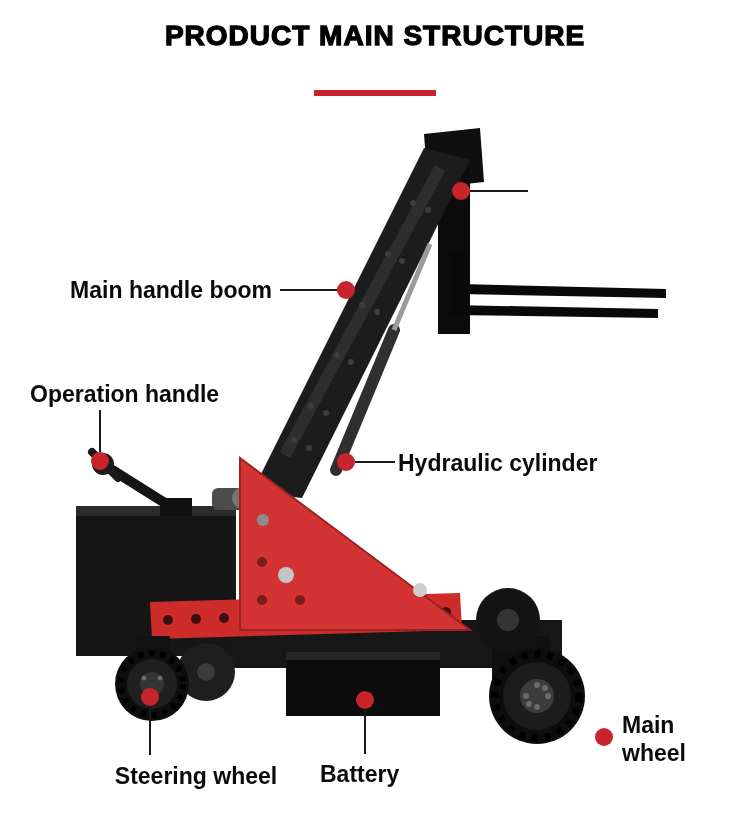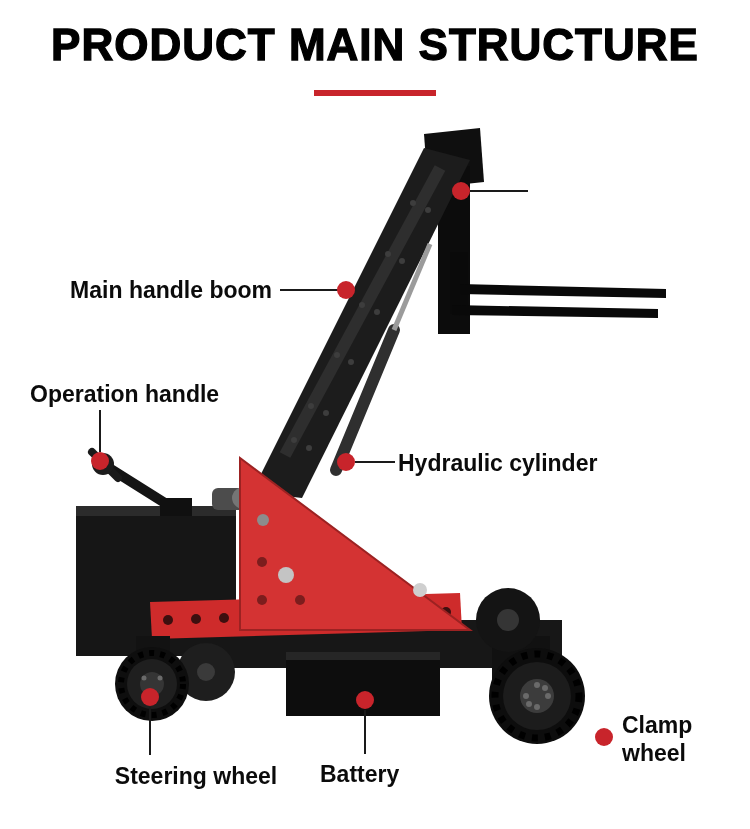--- a/index.html
+++ b/index.html
@@ -2,21 +2,21 @@
 <html style="--accent: #c8242b;"><head>
 <meta charset="utf-8">
 <style>
   html,body { margin:0; padding:0; background:#ffffff; }
   .page {
     position:relative; width:750px; height:829px; background:#ffffff;
     overflow:hidden; font-family:"Liberation Sans", sans-serif;
   }
   .title {
     position:absolute; left:0; top:20px; width:100%;
-    text-align:center; font-size:44px; font-weight:bold;
+    text-align:center; font-size:28px; font-weight:bold;
     letter-spacing:1px; color:#000;
     -webkit-text-stroke:1.3px #000;
   }
   .underline {
     position:absolute; left:314px; top:90px; width:122px; height:6px;
     background:var(--accent,#c8242b);
   }
   .machine { position:absolute; left:0; top:0; }
   .dot {
     position:absolute; width:18px; height:18px; border-radius:50%;
@@ -167,17 +167,17 @@
   <div class="dot" style="left:337px;top:281px"></div>
   <div class="dot" style="left:91px;top:452px"></div>
   <div class="dot" style="left:337px;top:453px"></div>
   <div class="dot" style="left:595px;top:728px"></div>
   <div class="dot" style="left:141px;top:688px"></div>
   <div class="dot" style="left:356px;top:691px"></div>
 
   <div class="lbl right" style="left:60px;top:276px;width:212px">Main handle boom</div>
   <div class="lbl" style="left:30px;top:380px">Operation handle</div>
   <div class="lbl" style="left:398px;top:449px">Hydraulic cylinder</div>
-  <div class="lbl wrap" style="left:622px;top:711px;width:95px">Clamp wheel</div>
+  <div class="lbl wrap" style="left:622px;top:711px;width:95px">Main wheel</div>
   <div class="lbl center" style="left:64px;top:762px;width:176px">Steering wheel</div>
   <div class="lbl" style="left:320px;top:760px">Battery</div>
 
 </div>
 
 </body></html>

